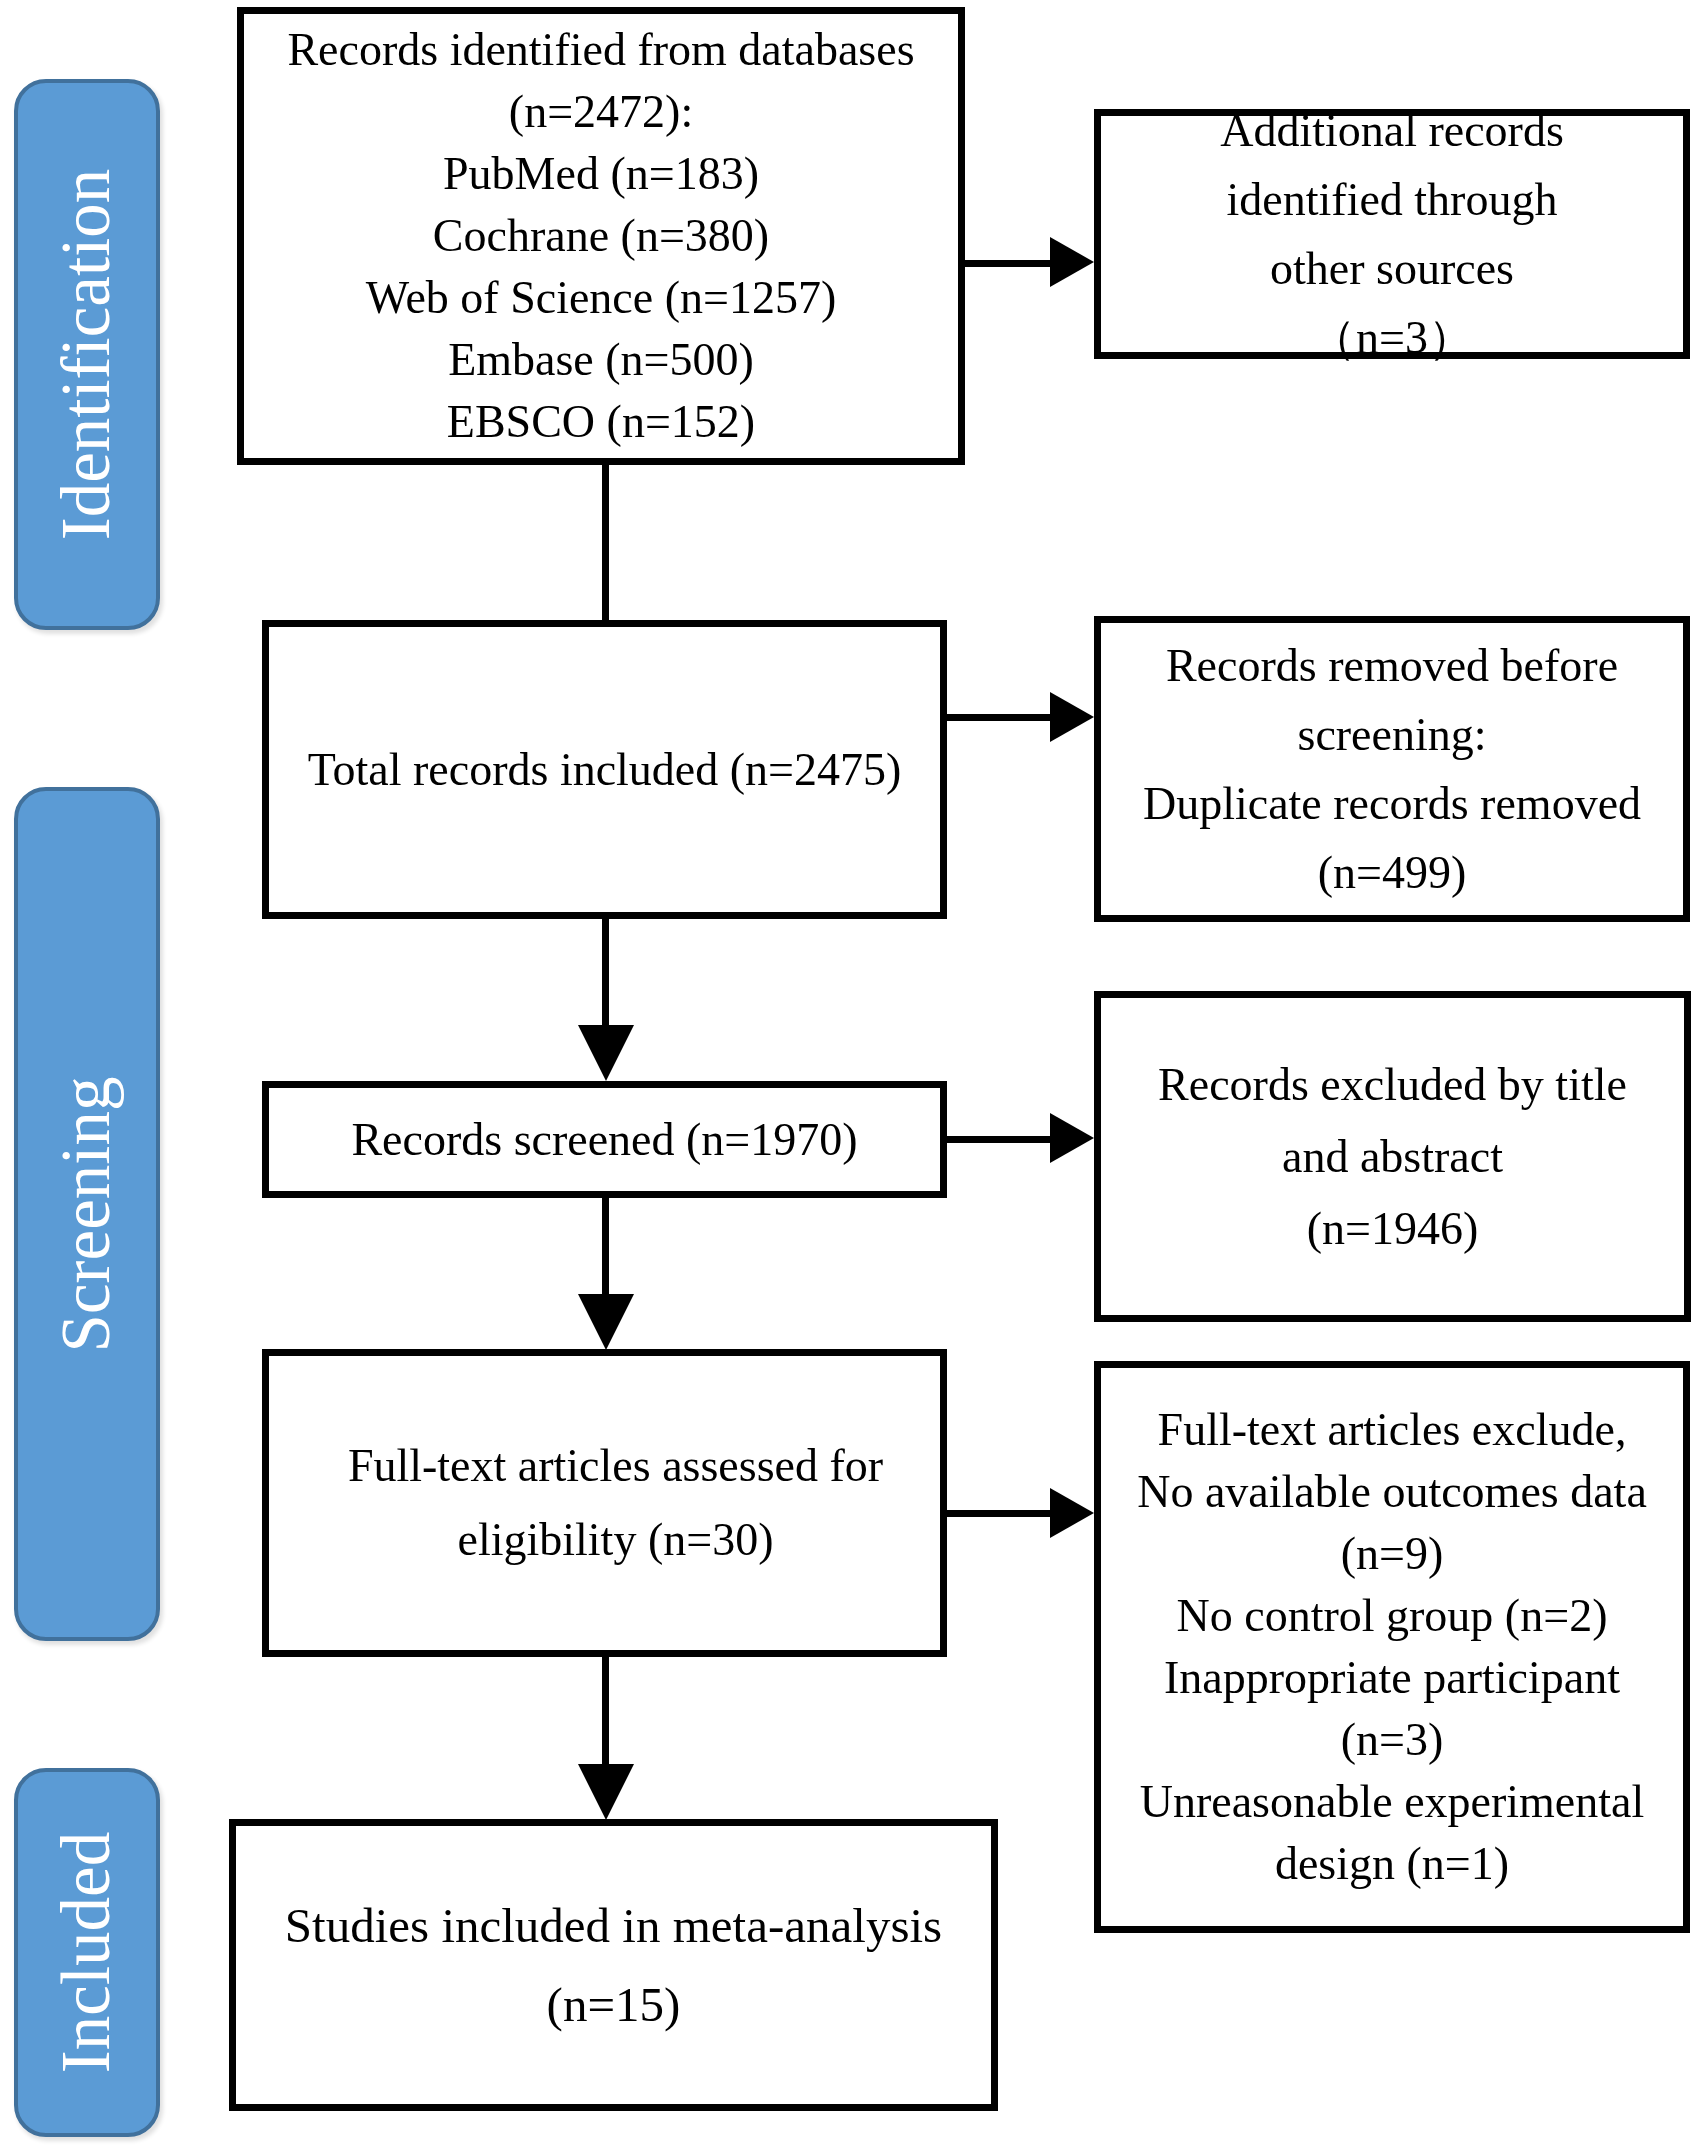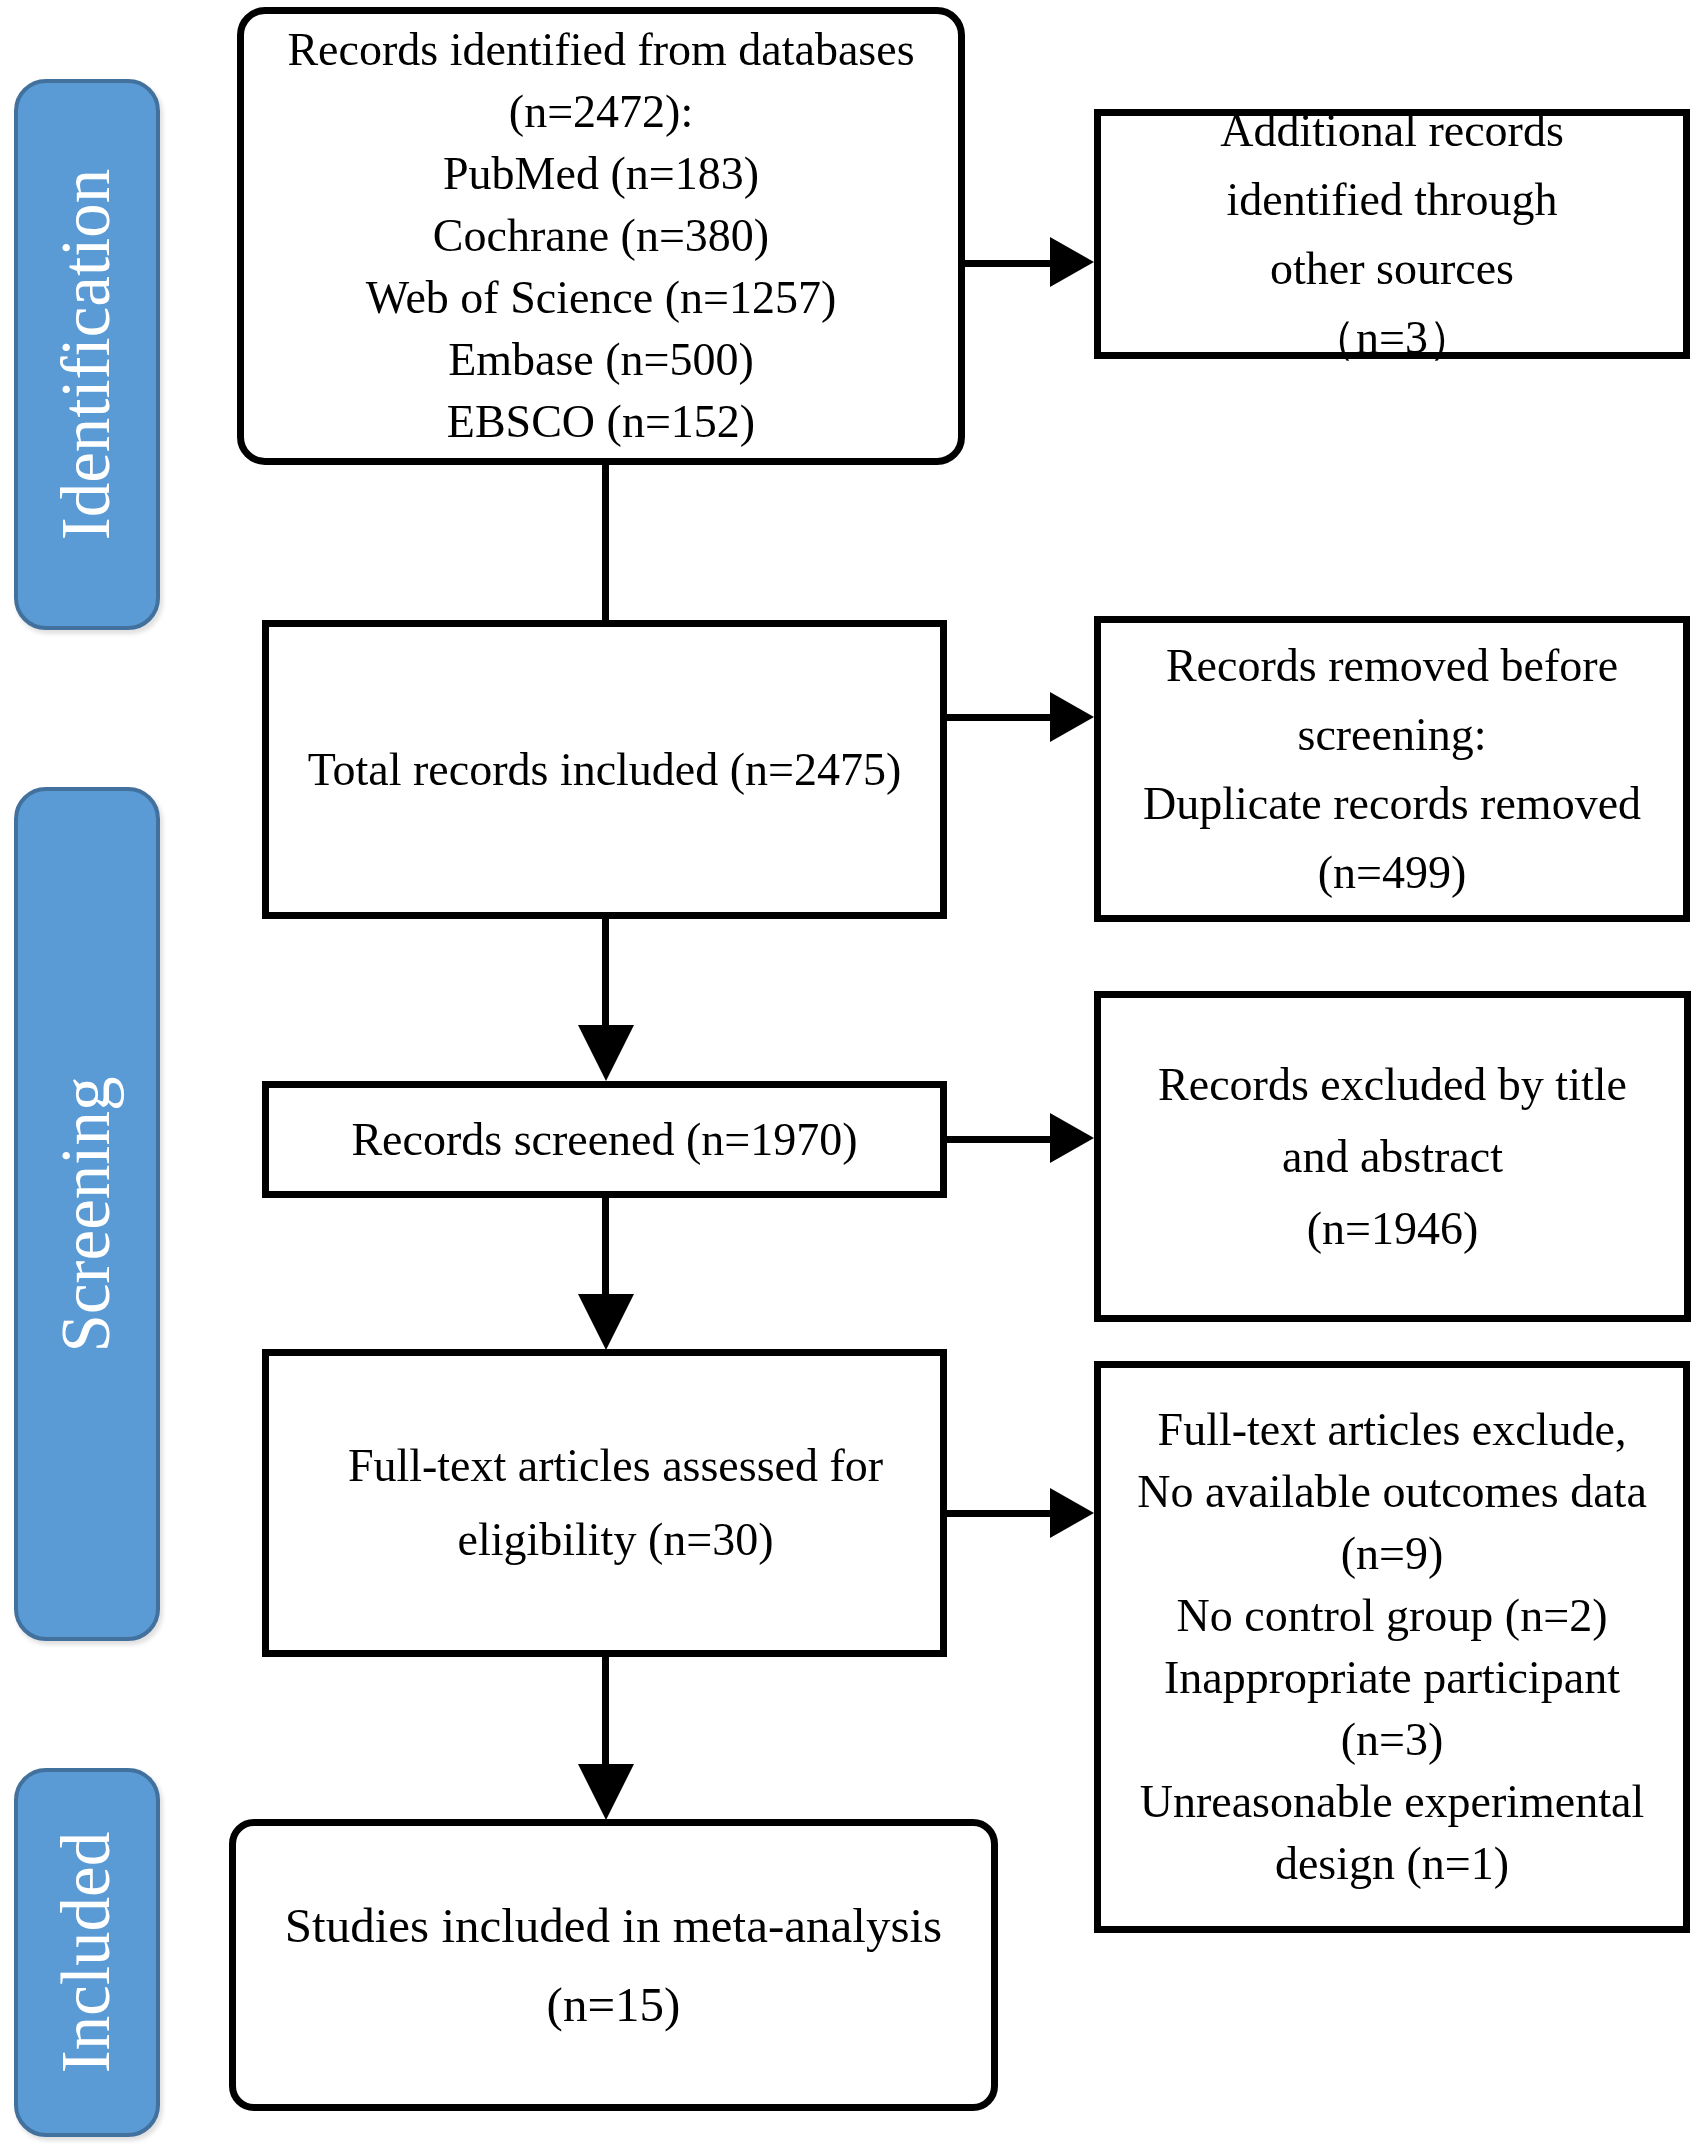--- a/index.html
+++ b/index.html
@@ -22,21 +22,21 @@
     box-sizing:border-box;display:flex;flex-direction:column;
     align-items:center;justify-content:center;text-align:center;
   }
   .ln{white-space:nowrap;}
   .fs-main{font-size:46px;}
   .lh-tight .ln{line-height:62px;}
   .lh-dense .ln{line-height:62px;}
   .lh-mid .ln{line-height:69px;}
   .lh-wide .ln{line-height:72px;}
   .lh-two .ln{line-height:74px;}
-  .fs-big{font-size:49px;border-radius:25px;}
+  .fs-big{font-size:49px;}
   .fs-big .ln{line-height:79px;}
   .hline{position:absolute;height:6.5px;background:#000000;}
   .vline{position:absolute;width:6.5px;background:#000000;}
   .head-right{
     position:absolute;width:0;height:0;
     border-top:25.5px solid transparent;border-bottom:25.5px solid transparent;
     border-left:44px solid #000000;
   }
   .head-down{
     position:absolute;width:0;height:0;
@@ -52,21 +52,21 @@
   <div class="stage" style="left:14px;top:79px;width:146px;height:551px;">
     <span class="vtext">Identification</span>
   </div>
   <div class="stage" style="left:14px;top:787px;width:146px;height:854px;">
     <span class="vtext">Screening</span>
   </div>
   <div class="stage" style="left:14px;top:1768px;width:146px;height:369px;">
     <span class="vtext">Included</span>
   </div>
 
-  <div class="box fs-main lh-tight" style="left:237px;top:7px;width:728px;height:458px;border-radius:28px;">
+  <div class="box fs-main lh-tight" style="left:237px;top:7px;width:728px;height:458px;">
     <div class="ln">Records identified from databases</div>
     <div class="ln">(n=2472):</div>
     <div class="ln">PubMed (n=183)</div>
     <div class="ln">Cochrane (n=380)</div>
     <div class="ln">Web of Science (n=1257)</div>
     <div class="ln">Embase (n=500)</div>
     <div class="ln">EBSCO (n=152)</div>
   </div>
 
   <div class="box fs-main lh-mid" style="left:1094px;top:109px;width:596px;height:250px;">

